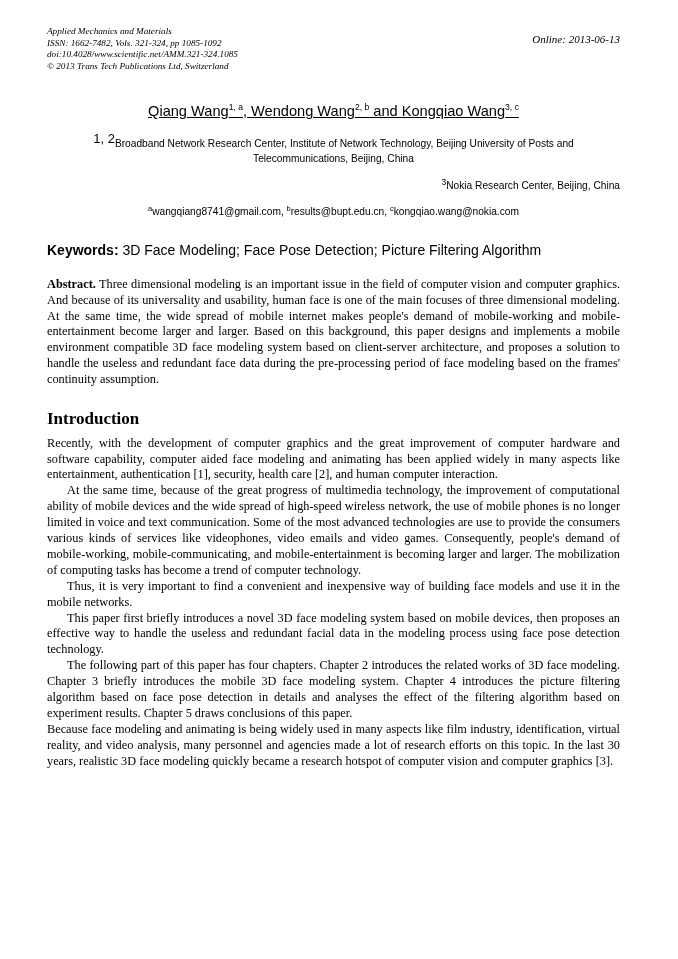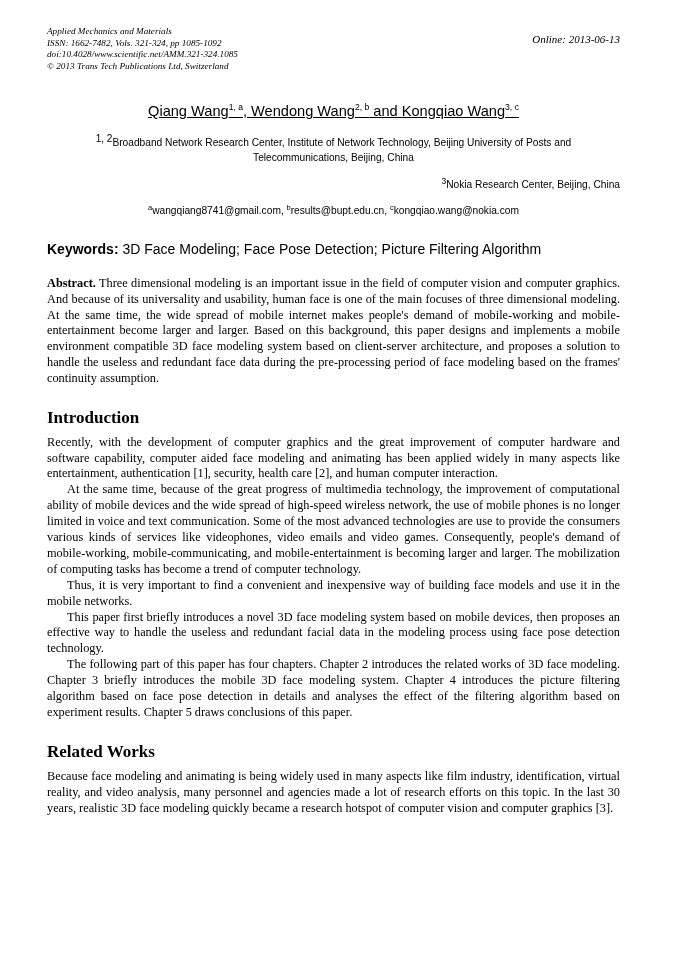--- a/index.html
+++ b/index.html
@@ -66,21 +66,21 @@
   .authors sup { font-size: 8.6px; }
 
   .affil {
     text-align: center;
     font-family: "Liberation Sans", sans-serif;
     font-size: 10.2px;
     line-height: 14.5px;
     margin-top: 13px;
     padding: 0 24px;
   }
-  .affil sup { font-size: 10px; }
+  .affil sup { font-size: 13px; }
   .affil2 {
     text-align: right;
     font-family: "Liberation Sans", sans-serif;
     font-size: 10.2px;
     margin-top: 11px;
   }
   .emails {
     text-align: center;
     font-family: "Liberation Sans", sans-serif;
     font-size: 10.2px;
@@ -161,16 +161,15 @@
     <span>Three dimensional modeling is an important issue in the field of computer vision and computer graphics. And because of its universality and usability, human face is one of the main focuses of three dimensional modeling. At the same time, the wide spread of mobile internet makes people's demand of mobile-working and mobile-entertainment become larger and larger. Based on this background, this paper designs and implements a mobile environment compatible 3D face modeling system based on client-server architecture, and proposes a solution to handle the useless and redundant face data during the pre-processing period of face modeling based on the frames' continuity assumption.</span>
   </div>
 
   <h2 class="section">Introduction</h2>
   <p class="body">Recently, with the development of computer graphics and the great improvement of computer hardware and software capability, computer aided face modeling and animating has been applied widely in many aspects like entertainment, authentication [1], security, health care [2], and human computer interaction.</p>
   <p class="body indent">At the same time, because of the great progress of multimedia technology, the improvement of computational ability of mobile devices and the wide spread of high-speed wireless network, the use of mobile phones is no longer limited in voice and text communication. Some of the most advanced technologies are use to provide the consumers various kinds of services like videophones, video emails and video games. Consequently, people's demand of mobile-working, mobile-communicating, and mobile-entertainment is becoming larger and larger. The mobilization of computing tasks has become a trend of computer technology.</p>
   <p class="body indent">Thus, it is very important to find a convenient and inexpensive way of building face models and use it in the mobile networks.</p>
   <p class="body indent">This paper first briefly introduces a novel 3D face modeling system based on mobile devices, then proposes an effective way to handle the useless and redundant facial data in the modeling process using face pose detection technology.</p>
   <p class="body indent">The following part of this paper has four chapters. Chapter 2 introduces the related works of 3D face modeling. Chapter 3 briefly introduces the mobile 3D face modeling system. Chapter 4 introduces the picture filtering algorithm based on face pose detection in details and analyses the effect of the filtering algorithm based on experiment results. Chapter 5 draws conclusions of this paper.</p>
 
-  <h2 class="section">Related Works</h2>
   <p class="body">Because face modeling and animating is being widely used in many aspects like film industry, identification, virtual reality, and video analysis, many personnel and agencies made a lot of research efforts on this topic. In the last 30 years, realistic 3D face modeling quickly became a research hotspot of computer vision and computer graphics [3].</p>
 
 </div>
 
 </body></html>

